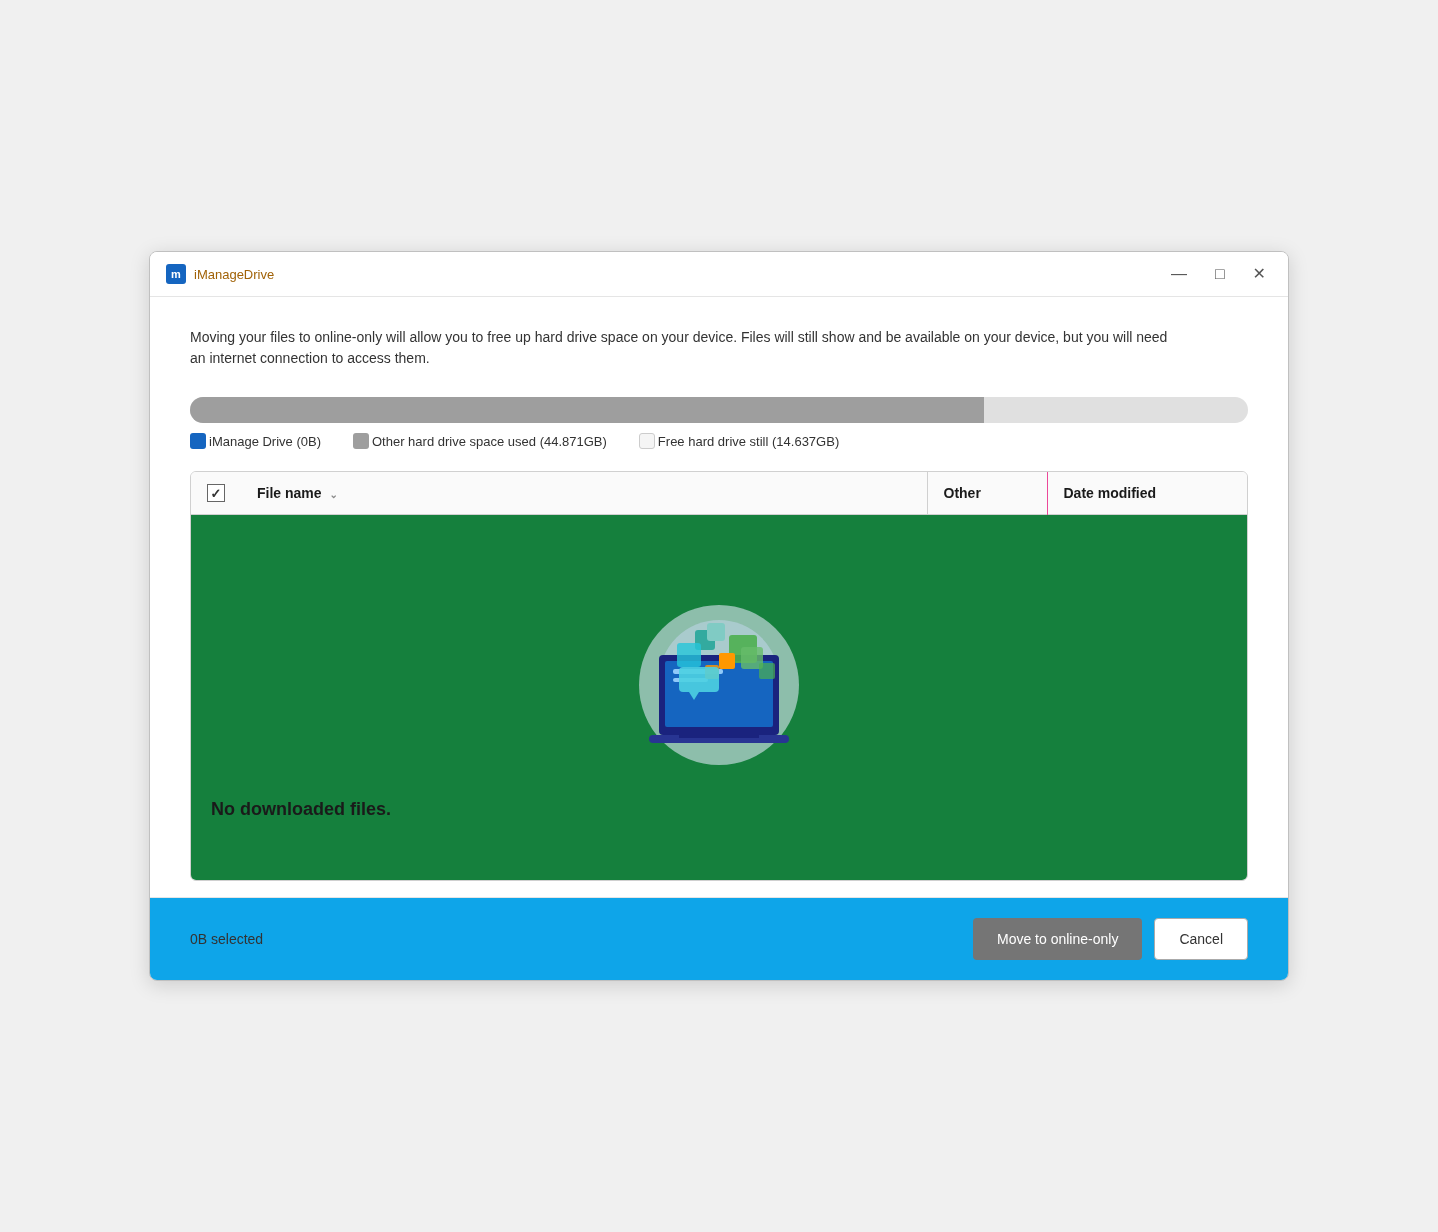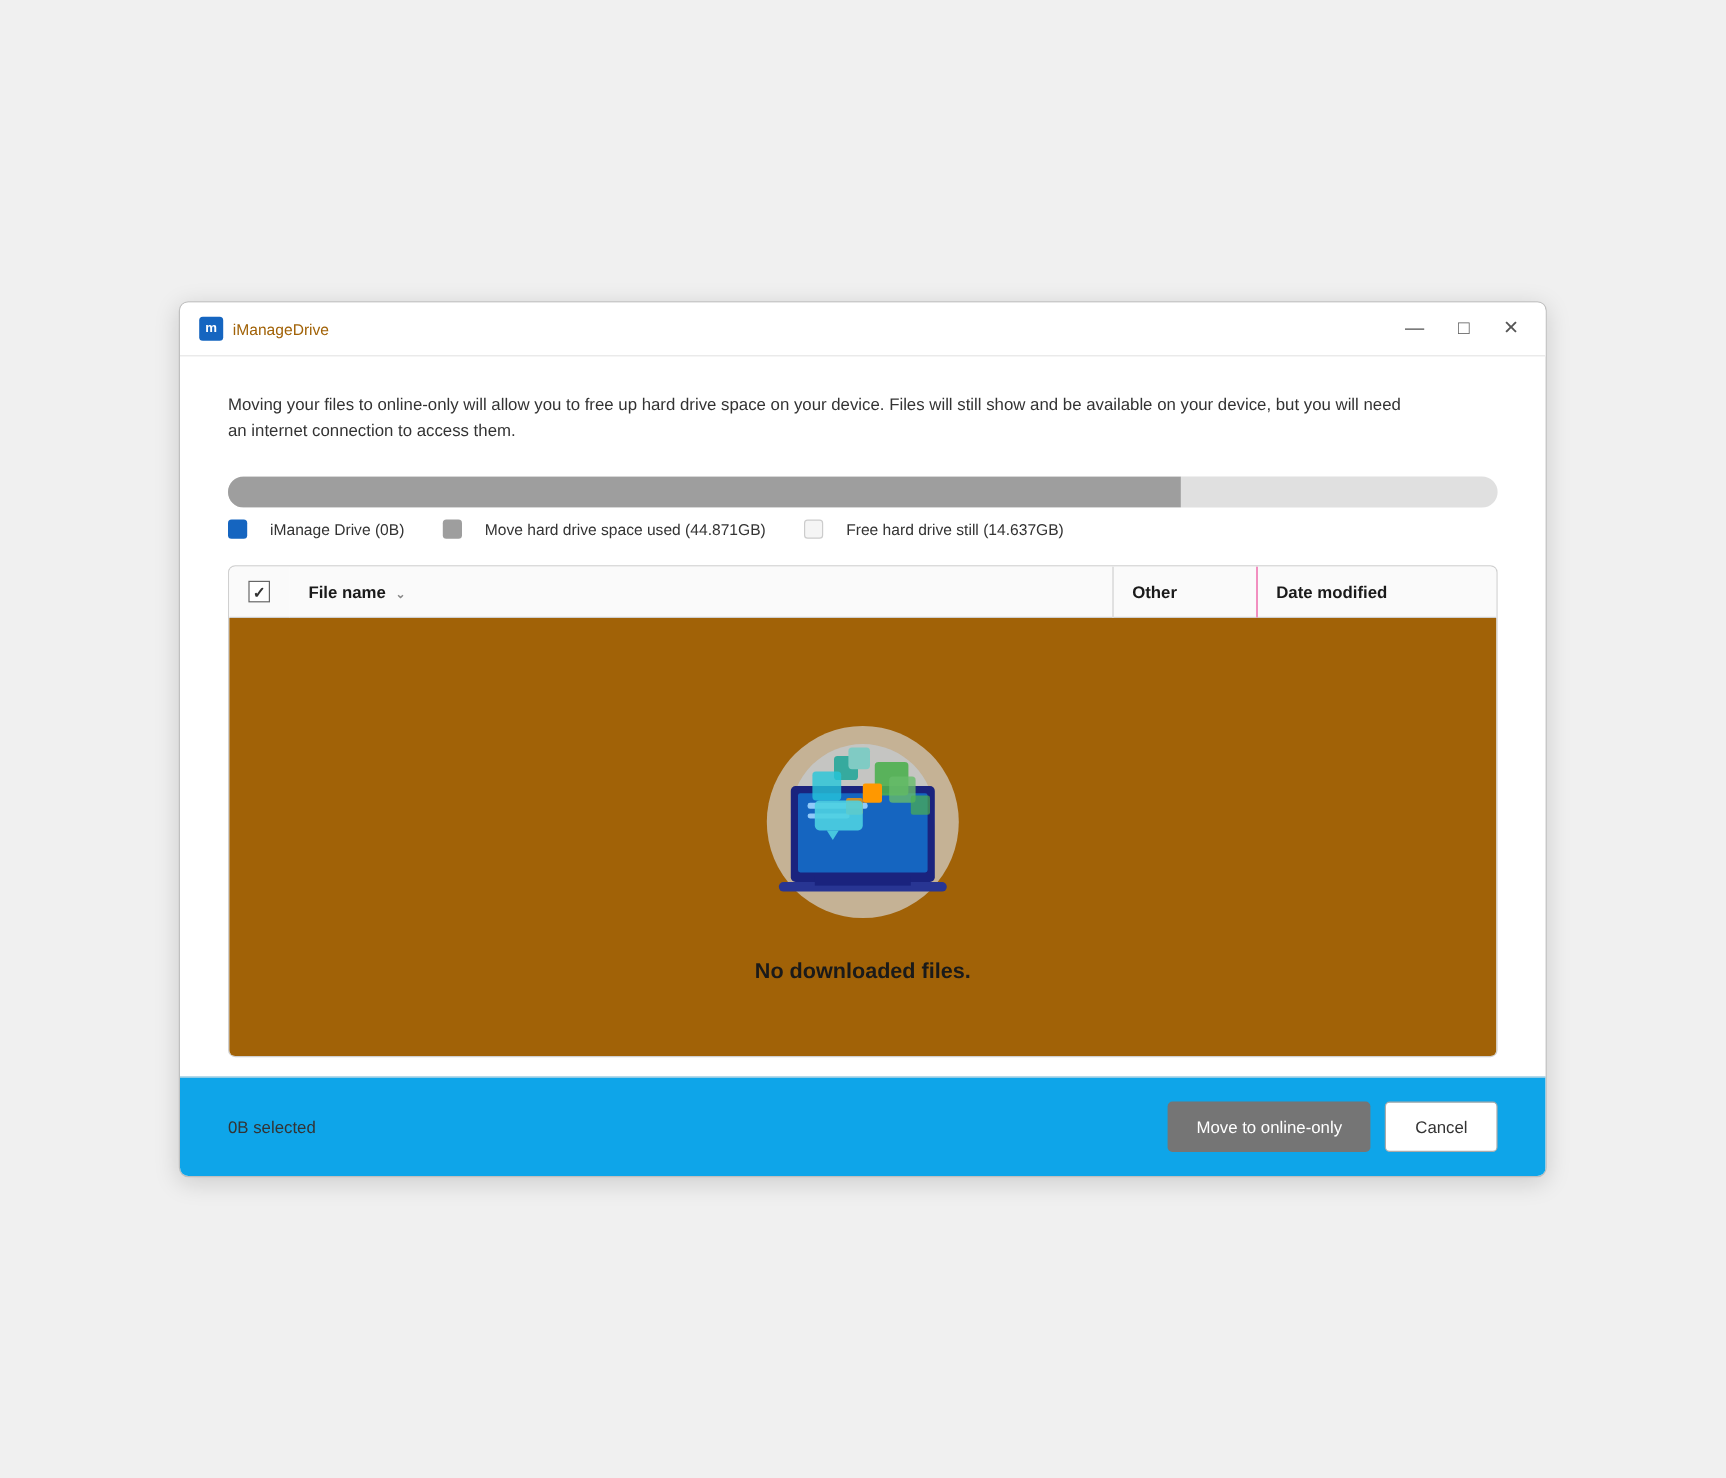--- a/index.html
+++ b/index.html
@@ -103,21 +103,21 @@
     }
     .storage-legend {
       display: flex;
       align-items: center;
       gap: 32px;
       margin-top: 10px;
     }
     .legend-item {
       display: flex;
       align-items: center;
-      gap: 19px;
+      gap: 3px;
       font-size: 13px;
       color: #333;
     }
     .legend-dot {
       width: 16px;
       height: 16px;
       border-radius: 3px;
       flex-shrink: 0;
     }
     .dot-imanage { background: #1565c0; }
@@ -174,22 +174,22 @@
     .sort-icon {
       display: inline-block;
       margin-left: 4px;
       color: #888;
       font-size: 10px;
     }
 
     
     .empty-state {
       padding: 60px 20px;
-      text-align: center;
-      background: #a16207;
+      text-align: left;
+      background: #15803d;
     }
     .empty-illustration {
       width: 200px;
       height: 200px;
       margin: 0 auto 24px;
       position: relative;
     }
 
     
     .footer {
@@ -260,21 +260,21 @@
         <div class="storage-segment-imanage"></div>
         <div class="storage-segment-other"></div>
       </div>
       <div class="storage-legend">
         <div class="legend-item">
           <div class="legend-dot dot-imanage"></div>
           <span>iManage Drive (0B)</span>
         </div>
         <div class="legend-item">
           <div class="legend-dot dot-other"></div>
-          <span>Move hard drive space used (44.871GB)</span>
+          <span>Other hard drive space used (44.871GB)</span>
         </div>
         <div class="legend-item">
           <div class="legend-dot dot-free"></div>
           <span>Free hard drive still (14.637GB)</span>
         </div>
       </div>
     </div>
 
     <div class="file-table-wrapper">
       <table class="file-table">

